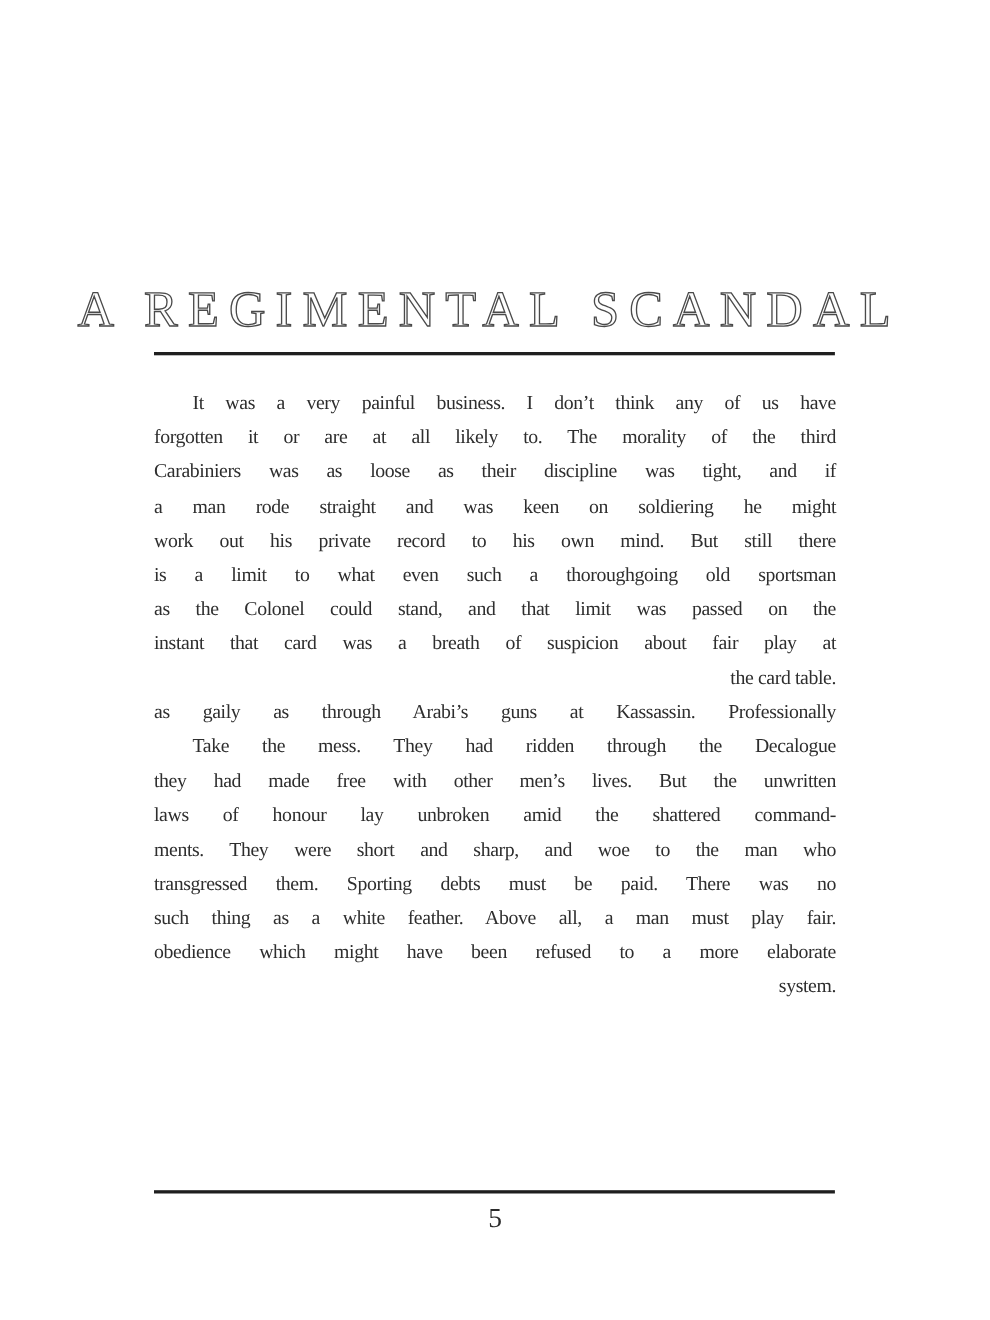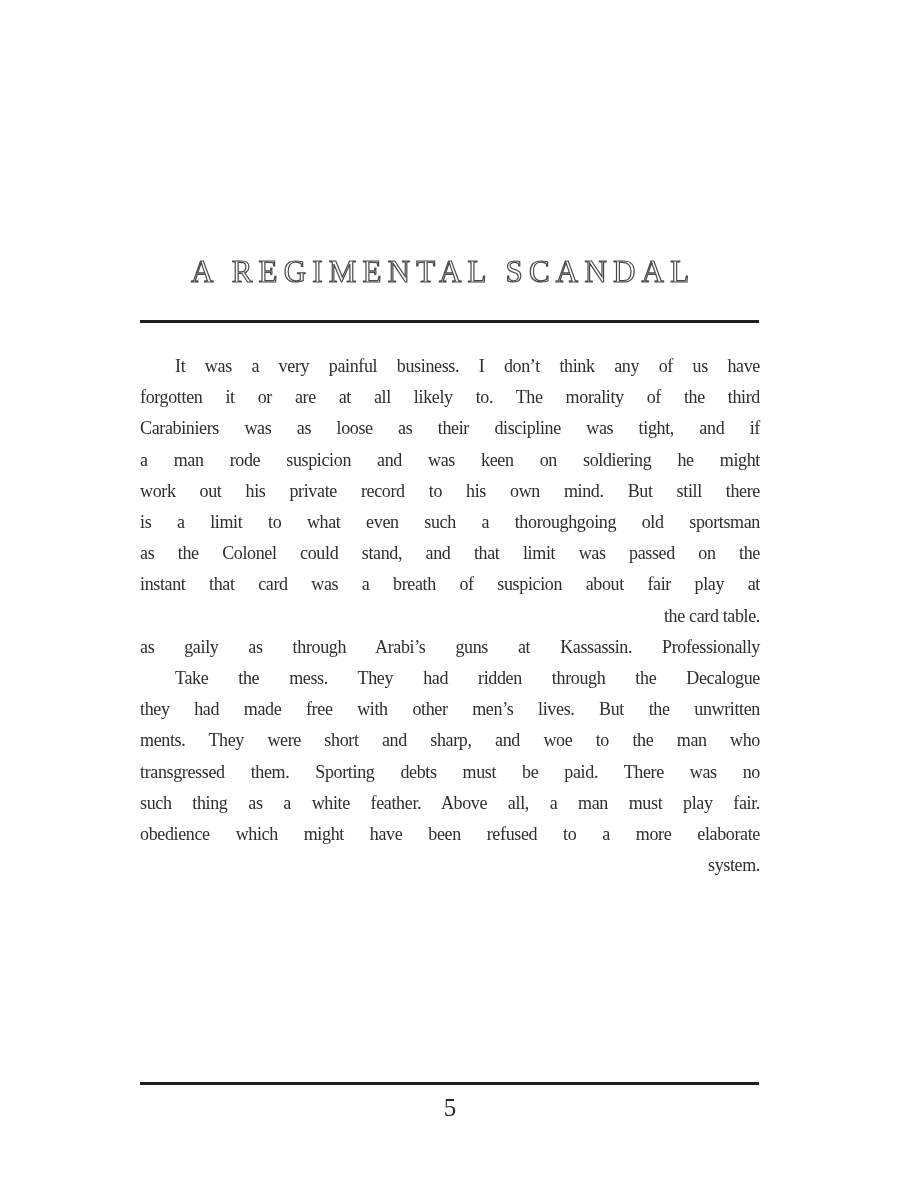--- a/index.html
+++ b/index.html
@@ -16,21 +16,21 @@
     color: #2e2e2e;
     overflow: hidden;
   }
   .chapter-title {
     position: absolute;
     top: 254px;
     left: 0;
     width: 880px;
     margin: 0;
     text-align: center;
-    font-size: 31px;
+    font-size: 46px;
     font-weight: normal;
     letter-spacing: 0.20em;
     color: #fdfdfd;
     -webkit-text-stroke: 1.2px #4a4a4a;
     text-indent: 0.20em; 
   }
   .rule {
     position: absolute;
     left: 140px;
     width: 619px;
@@ -77,31 +77,32 @@
 <body>
 
 <div class="book-page">
   <h1 class="chapter-title">A REGIMENTAL SCANDAL</h1>
   <hr class="rule top-rule">
   <div class="body-text" id="body-text">
       <div class="paragraph">
         <div class="line justify first-line">It was a very painful business. I don’t think any of us have</div>
         <div class="line justify">forgotten it or are at all likely to. The morality of the third</div>
         <div class="line justify">Carabiniers was as loose as their discipline was tight, and if</div>
-        <div class="line justify">a man rode suspicion and was keen on soldiering he might</div>
+        <div class="line justify">a man rode straight and was keen on soldiering he might</div>
         <div class="line justify">work out his private record to his own mind. But still there</div>
         <div class="line justify">is a limit to what even such a thoroughgoing old sportsman</div>
         <div class="line justify">as the Colonel could stand, and that limit was passed on the</div>
         <div class="line justify">instant that card was a breath of suspicion about fair play at</div>
         <div class="line">the card table.</div>
       </div>
       <div class="paragraph">
         <div class="line justify">as gaily as through Arabi’s guns at Kassassin. Professionally</div>
         <div class="line justify first-line">Take the mess. They had ridden through the Decalogue</div>
         <div class="line justify">they had made free with other men’s lives. But the unwritten</div>
+        <div class="line justify">laws of honour lay unbroken amid the shattered command-</div>
         <div class="line justify">ments. They were short and sharp, and woe to the man who</div>
         <div class="line justify">transgressed them. Sporting debts must be paid. There was no</div>
         <div class="line justify">such thing as a white feather. Above all, a man must play fair.</div>
         <div class="line justify">obedience which might have been refused to a more elaborate</div>
         <div class="line">system.</div>
       </div>
     </div>
   <hr class="rule bottom-rule">
   <div class="page-number">5</div>
 </div>

